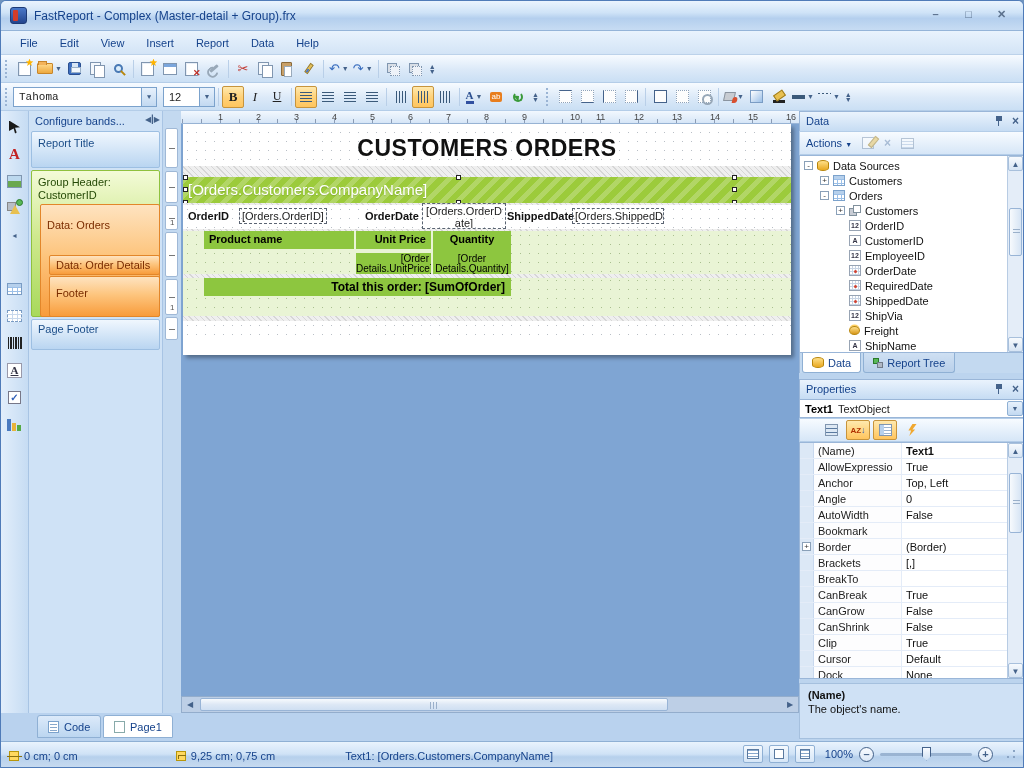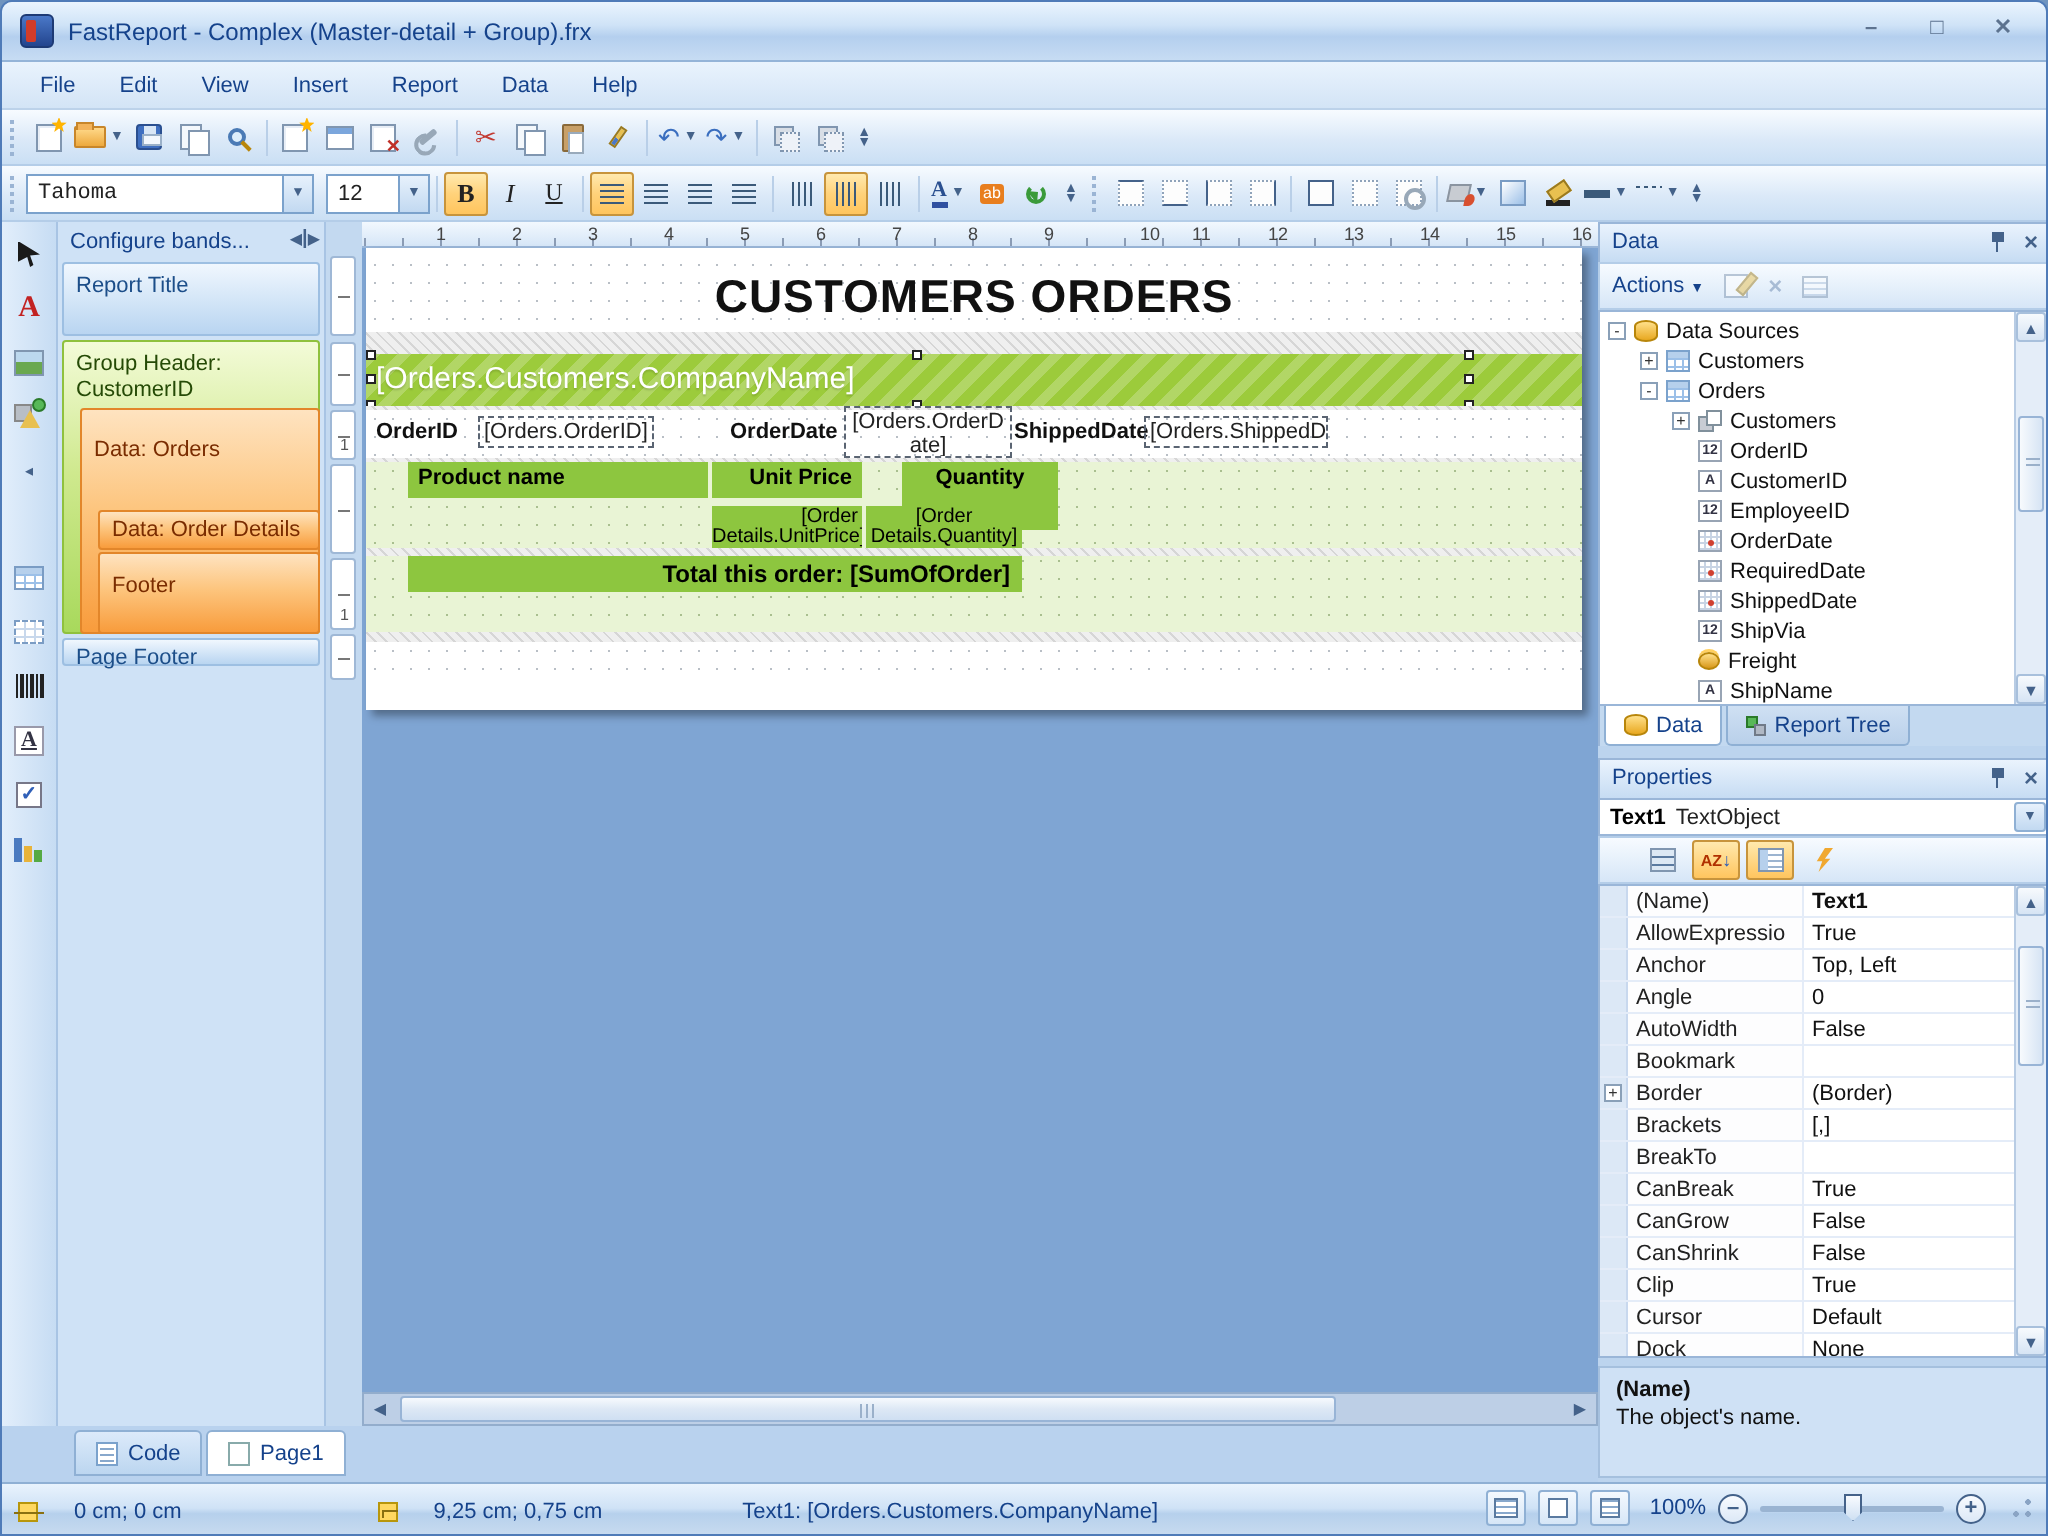--- a/index.html
+++ b/index.html
@@ -257,21 +257,21 @@
   .btab.active { background:#fff; }
   .bt-code { width:11px; height:12px; background:#fff; border:1px solid #7ba2cc; position:relative; }
   .bt-code::after { content:""; position:absolute; left:1px; top:2px; width:7px; height:7px;
     background:repeating-linear-gradient(#88a8cc 0 1px, transparent 1px 3px); }
   .bt-page { width:11px; height:12px; background:#fff; border:1px solid #8aa; }
 
   
   .statusbar { position:absolute; left:0; top:740px; width:1024px; height:28px;
     background:linear-gradient(#e9f3fd 0%,#cfe2f6 45%,#b6d0ec 55%,#cadcf0 100%); border-top:1px solid #8fb0d4;
     display:flex; align-items:center; font-size:11px; color:#15428b; }
-  .sb-item { display:flex; align-items:center; gap:18px; }
+  .sb-item { display:flex; align-items:center; gap:5px; }
   .sb-ico { width:10px; height:10px; background:#ffd860; border:1px solid #b8960b; position:relative; }
   .sb-ico.cross::after { content:""; position:absolute; left:-3px; top:4px; width:15px; height:1px; background:#8a7010; }
   .sb-ico.sizearrows::after { content:""; position:absolute; left:1px; top:3px; width:7px; height:3px; border-top:1px solid #8a7010; border-left:1px solid #8a7010; }
   .zoombox { position:absolute; right:8px; top:3px; display:flex; align-items:center; gap:6px; }
   .vbtn { width:20px; height:18px; border:1px solid #8fb0d4; border-radius:2px; background:linear-gradient(#f4f9fe,#d6e6f7); display:flex; align-items:center; justify-content:center; }
   .vb-ico { width:10px; height:10px; border:1px solid #5a7aa0; background:#fff; }
   .vb-ico.lines { background:repeating-linear-gradient(#88a8cc 0 1px, transparent 1px 3px),#fff; }
   .zbtn { width:15px; height:15px; border:1px solid #44628a; border-radius:50%; background:linear-gradient(#f8fbff,#dce8f6); color:#44628a; text-align:center; line-height:13px; font-size:11px; font-weight:bold; }
   .ztrack { width:92px; height:3px; background:#9ab4d2; border-radius:2px; position:relative; }
   .zthumb { position:absolute; left:42px; top:-6px; width:9px; height:14px; background:linear-gradient(#f8fbff,#cfe0f2); border:1px solid #44628a; clip-path:polygon(0 0,100% 0,100% 70%,50% 100%,0 70%); }
@@ -540,21 +540,21 @@
         <div style="position:absolute; left:8px; top:50px; right:-1px; bottom:-1px;">
           <div class="band orange" style="left:0; top:0; right:0; height:20px;">
             <div class="blabel" style="padding-top:3px;">Data: Order Details</div>
           </div>
           <div class="band orange" style="left:0; top:21px; right:0; bottom:0;">
             <div class="blabel" style="padding-top:10px;">Footer</div>
           </div>
         </div>
       </div>
     </div>
-    <div class="band blue" style="left:2px; top:208px; width:129px; height:14px;">
+    <div class="band blue" style="left:2px; top:208px; width:129px; height:31px;">
       <div class="blabel" style="padding-top:3px;">Page Footer</div>
     </div>
   </div>
 
   <div class="rulercol">
     <div class="vstrip" style="top:17px; height:40px;"></div>
     <div class="vstrip" style="top:60px; height:32px;"></div>
     <div class="vstrip" style="top:94px; height:25px;">
         <span class="one">1</span>
       </div>
@@ -611,21 +611,21 @@
         <span class="abs boldlbl" style="left:182px; top:5px;">OrderDate</span>
         <span class="abs expr" style="left:239px; top:-2px; width:84px; height:26px; word-break:break-all; text-align:center;">[Orders.OrderDate]</span>
         <span class="abs boldlbl" style="left:324px; top:5px;">ShippedDate</span>
         <span class="abs expr" style="left:389px; top:3px; width:92px;">[Orders.ShippedDate]</span>
       </div>
       <div class="abs hatch" style="left:0; top:105px; width:608px; height:2px;"></div>
 
       <div class="abs dots-g" style="left:0; top:107px; width:608px; height:85px; background-color:#e9f4d5;">
         <div class="gcell hdr" style="left:21px; top:0; width:150px; height:18px; padding-left:5px;">Product name</div>
         <div class="gcell hdr" style="left:173px; top:0; width:75px; height:18px; text-align:right; padding-right:5px;">Unit Price</div>
-        <div class="gcell hdr" style="left:250px; top:0; width:78px; height:34px; text-align:center;margin-left:18px;">Quantity</div>
+        <div class="gcell hdr" style="left:250px; top:0; width:78px; height:34px; text-align:center;">Quantity</div>
         <div class="gcell dat" style="left:173px; top:22px; width:75px; height:21px; text-align:right; padding-right:2px;">[Order Details.UnitPrice]</div>
         <div class="gcell dat" style="left:250px; top:22px; width:78px; height:21px; text-align:center;">[Order Details.Quantity]</div>
       </div>
       <div class="abs hatch" style="left:0; top:150px; width:608px; height:4px;"></div>
       <div class="abs total-bar" style="left:21px; top:154px; width:307px; height:18px;">Total this order: [SumOfOrder]</div>
       <div class="abs hatch" style="left:0; top:192px; width:608px; height:5px;"></div>
 
       <div class="abs dots" style="left:0; top:197px; width:608px; height:20px;"></div>
     </div>
   </div>

